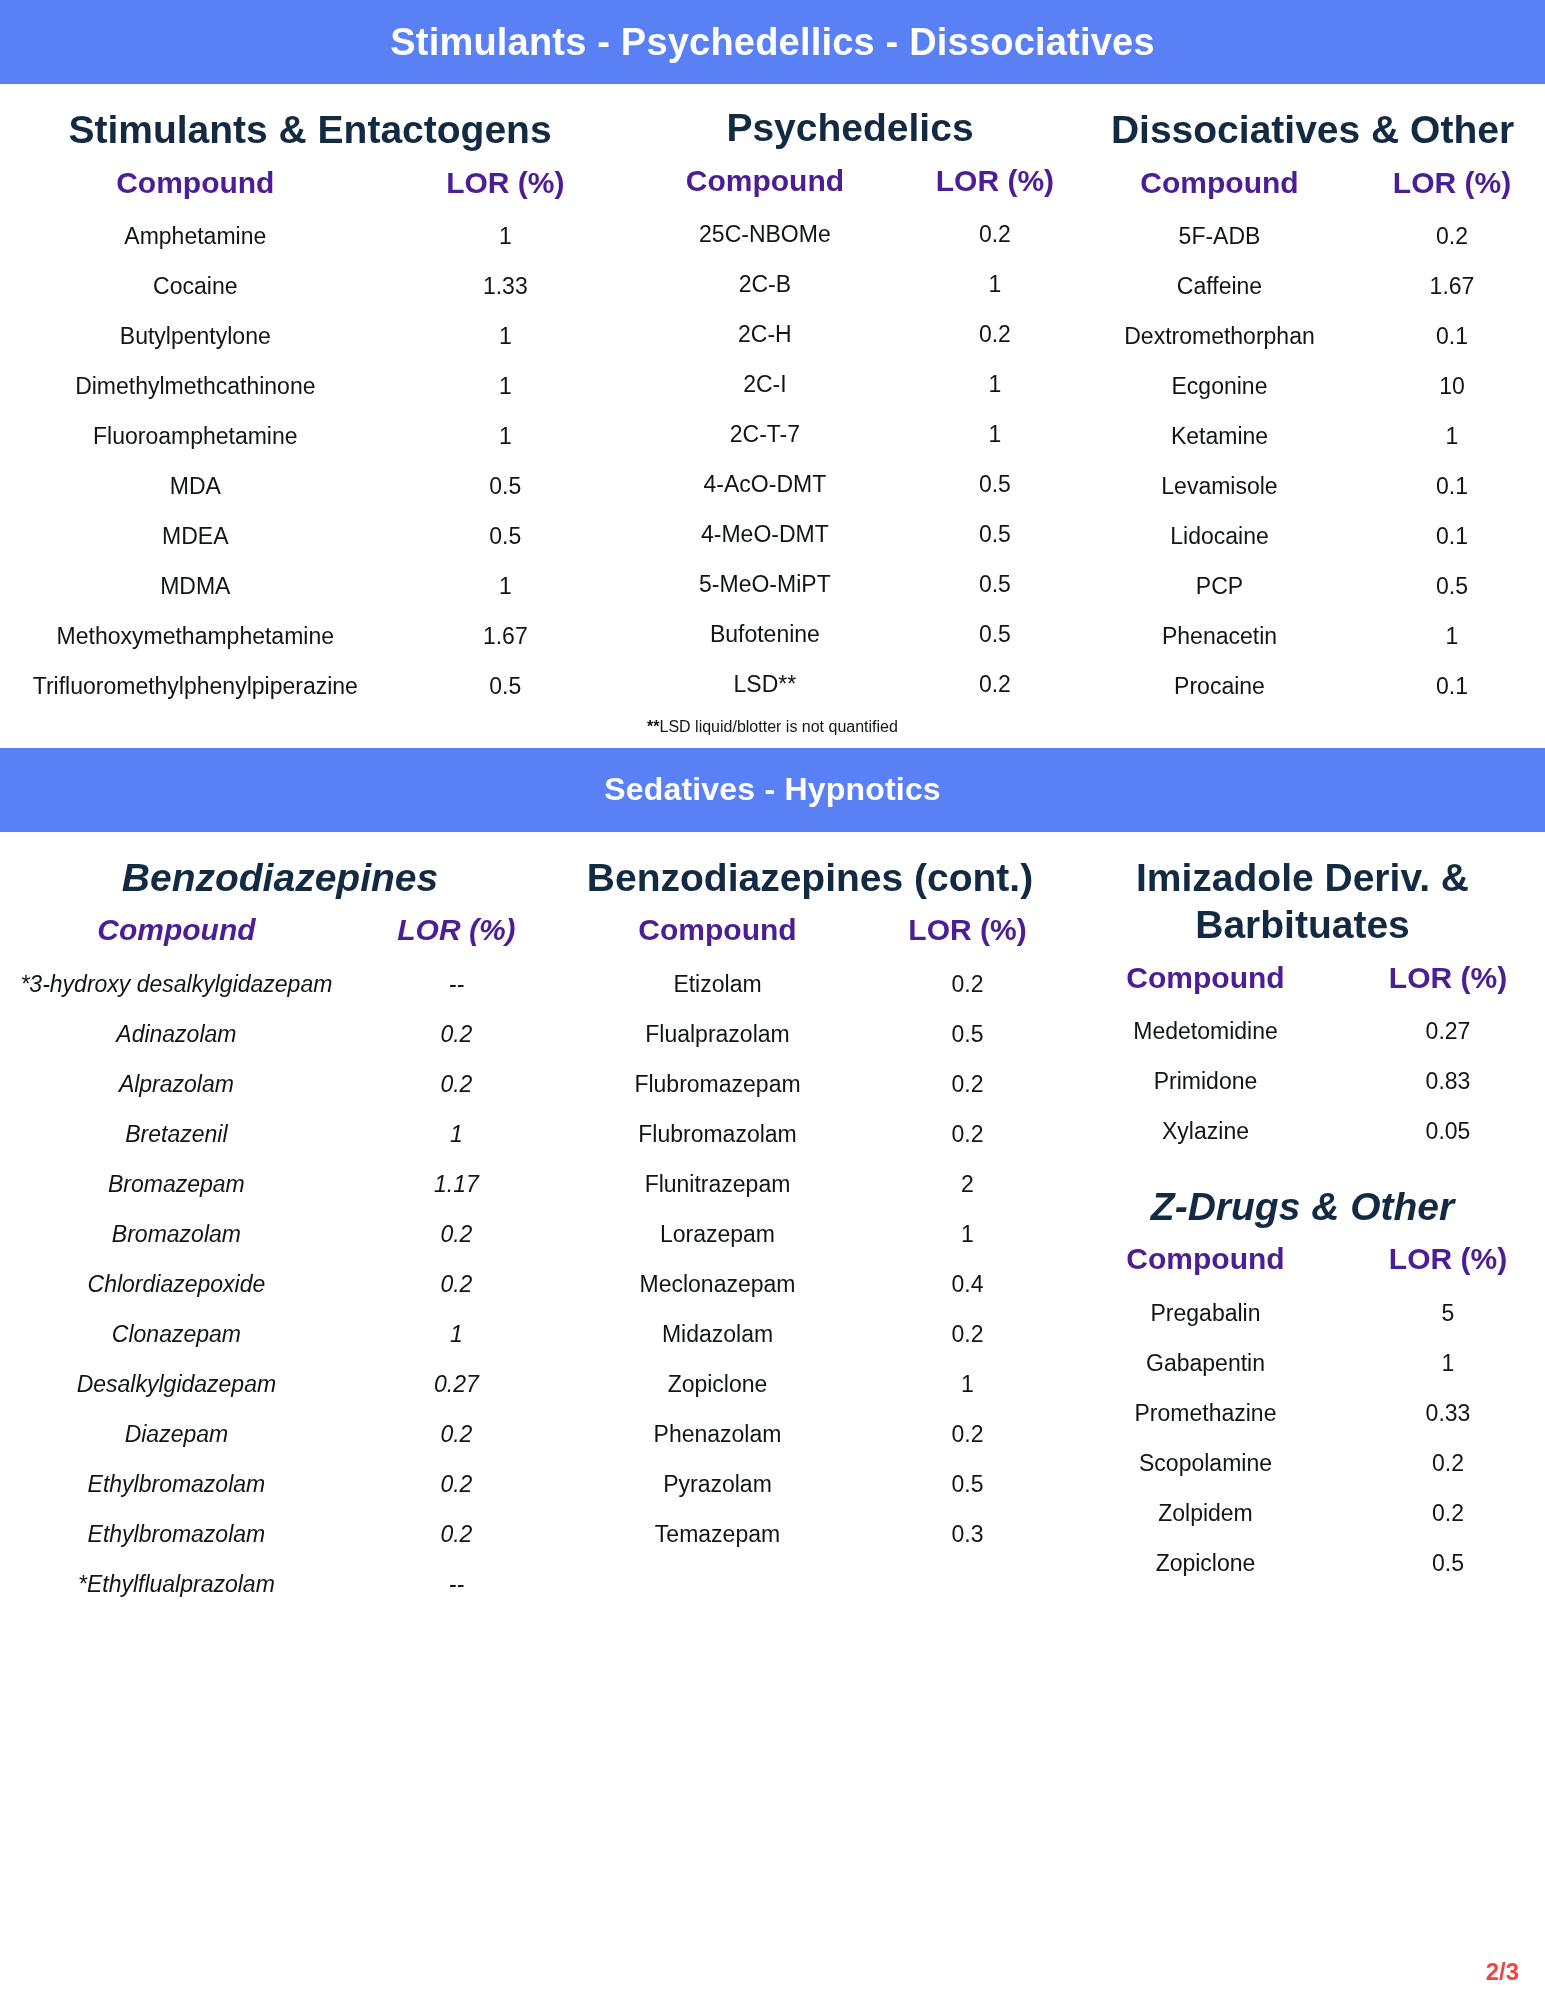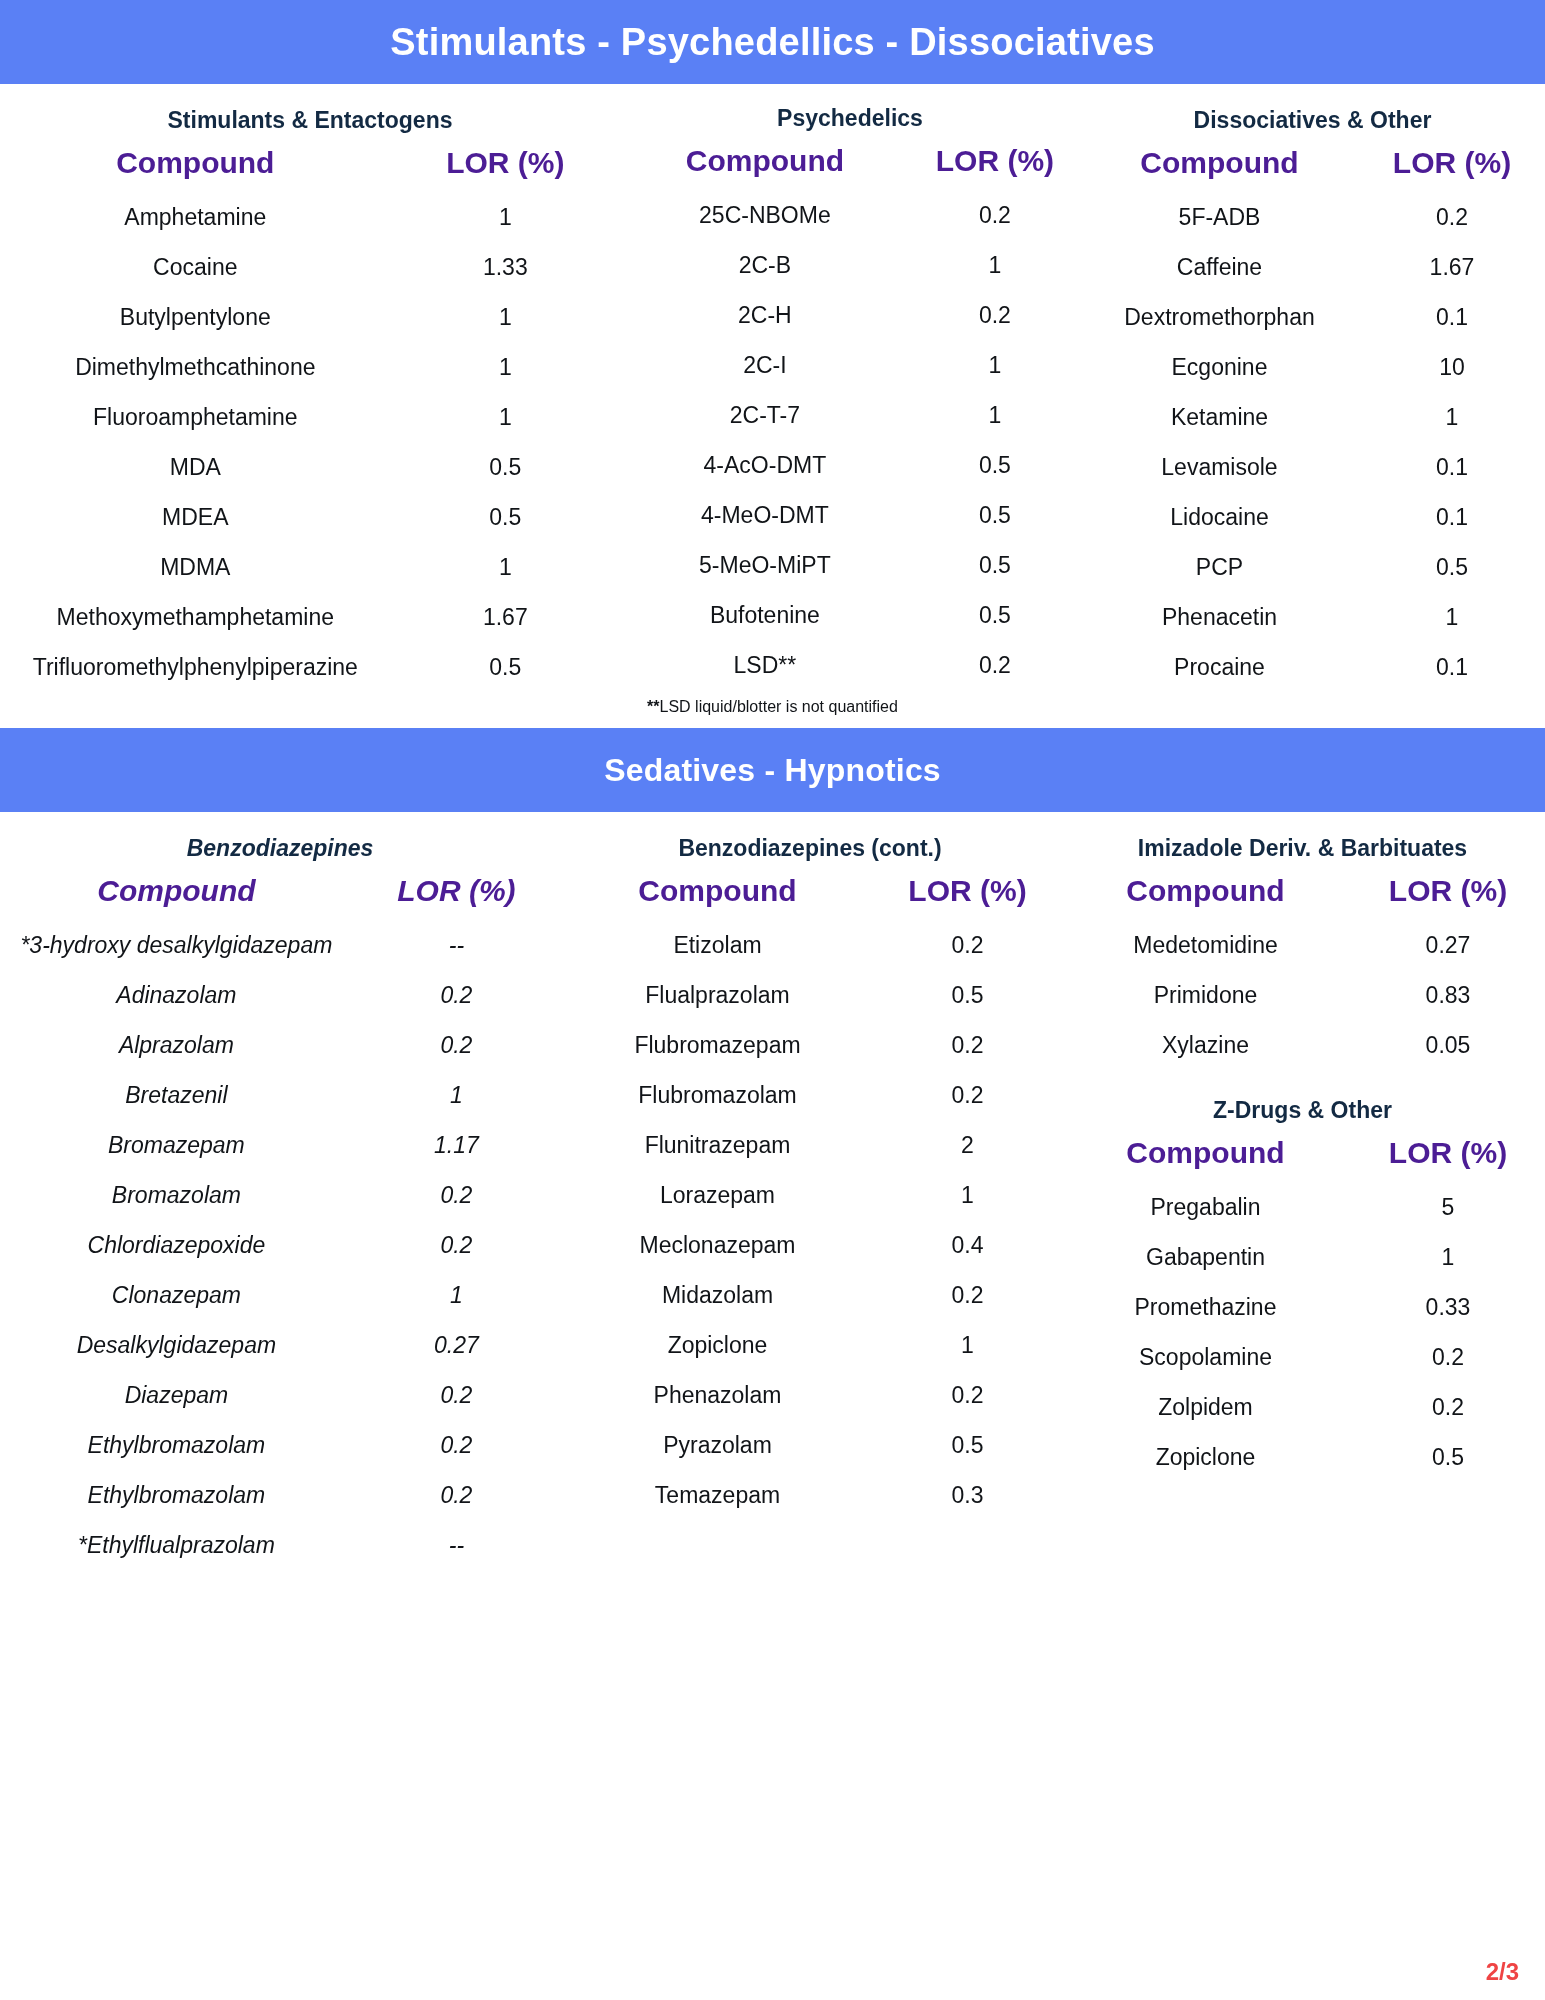--- a/index.html
+++ b/index.html
@@ -40,21 +40,21 @@
   }
   .col { position: relative; }
   .col-a { width: 620px; }
   .col-b { width: 460px; }
   .col-c { width: 465px; }
 
   .subhead {
     text-align: center;
     color: #132a43;
     font-weight: bold;
-    font-size: 23px;
+    font-size: 39px;
     line-height: 1.22;
   }
   .subhead.s1 { margin-top: 22px; }
   .subhead.s2 { margin-top: 20px; }
 
   table.lor {
     width: 100%;
     border-collapse: collapse;
   }
   table.lor th {
@@ -432,21 +432,21 @@
                 <td>Primidone</td>
                 <td>0.83</td>
               </tr>
             <tr>
                 <td>Xylazine</td>
                 <td>0.05</td>
               </tr>
           </tbody>
         </table>
 
-        <div class="subhead" style="margin-top:26px;">Z-Drugs &amp; Other</div>
+        <div class="subhead" style="margin-top:26px;font-style:italic;">Z-Drugs &amp; Other</div>
         <table class="lor airy">
           <thead>
             <tr>
               <th class="c-name">Compound</th>
               <th class="c-val">LOR (%)</th>
             </tr>
           </thead>
           <tbody>
             <tr>
                 <td>Pregabalin</td>

